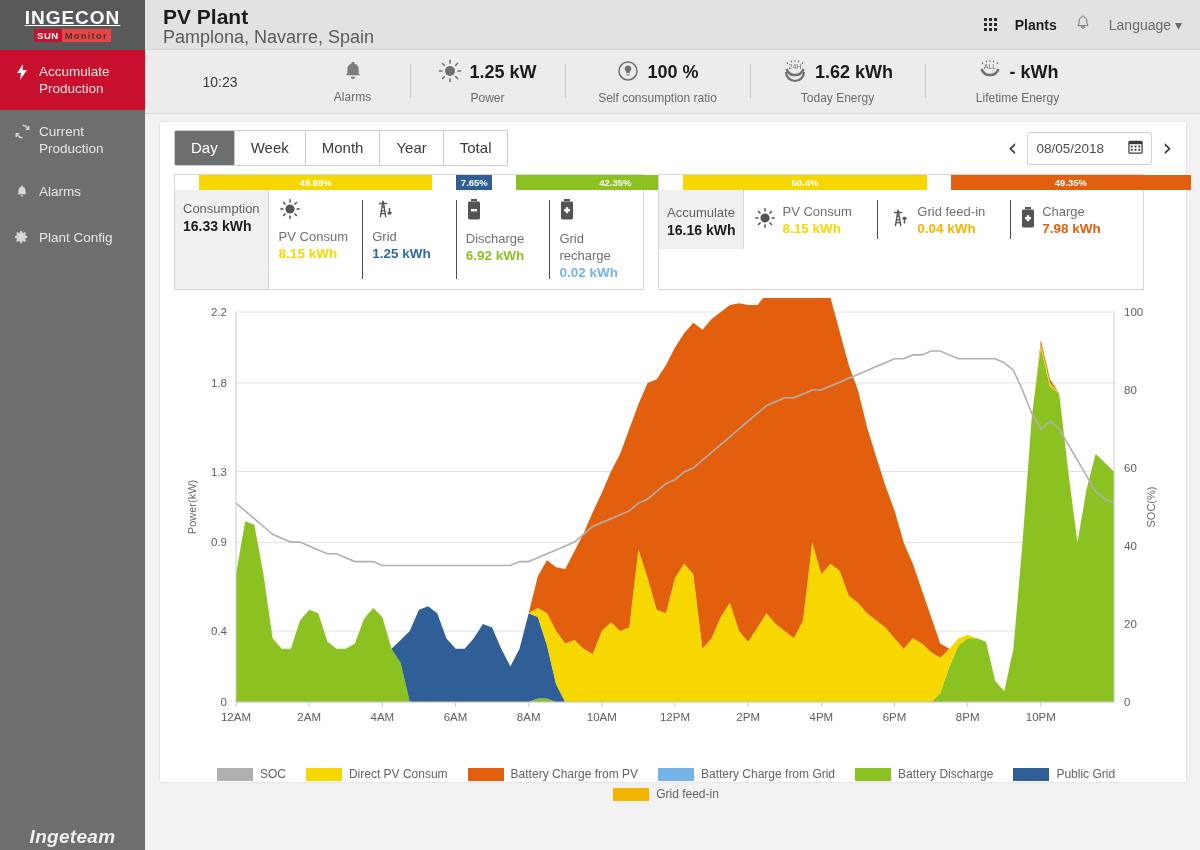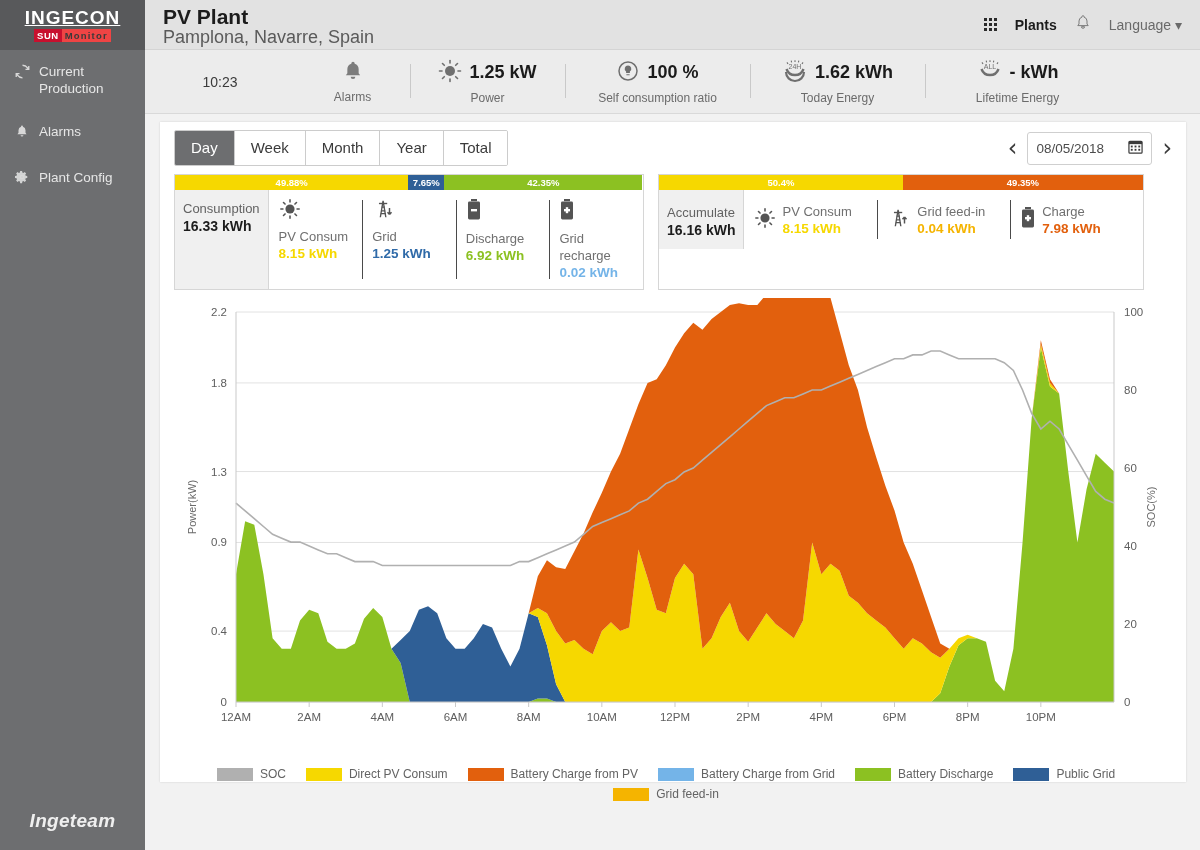--- a/index.html
+++ b/index.html
@@ -41,21 +41,21 @@
     display: flex; align-items: flex-start; gap: 9px;
     padding: 13px 10px 13px 14px; color: #e6e6e6; font-size: 13.5px;
     line-height: 17px; cursor: pointer;
   }
   .side-item.active { background: #c8102e; }
   .side-ico { width: 16px; flex: 0 0 16px; text-align: center; padding-top: 1px;
     fill: #d8d8d8; }
   .side-item.active .side-ico { fill: #ffffff; }
   .side-label { max-width: 100px; }
   #footer-logo {
-    position: absolute; bottom: 18px; left: 0; width: 145px; text-align: center;
+    position: absolute; bottom: 2px; left: 0; width: 145px; text-align: center;
     color: #efefef; font-size: 19px; font-style: italic; font-weight: bold;
     letter-spacing: .3px;
   }
 
   
   #header {
     position: absolute; left: 145px; top: 0; width: 1055px; height: 50px;
     background: #e2e2e2; border-bottom: 1px solid #d4d4d4;
     display: flex; align-items: center; justify-content: space-between;
     padding: 0 18px 0 18px;
@@ -116,20 +116,21 @@
   
   #panels { display: flex; gap: 14px; padding: 0 14px; }
   .panel { border: 1px solid #d6d6d6; background: #fff; }
   #panel-consumption { width: 470px; }
   #panel-generation { width: 486px; }
   .pctbar { display: flex; height: 15px; }
   .pctseg {
     color: #ffffff; font-size: 9.5px; font-weight: bold;
     display: flex; align-items: center; justify-content: center;
     line-height: 15px;
+    margin-left: 24px;
   }
   .panel-body { display: flex; }
   .panel-total {
     background: #f0f0f0; padding: 10px 8px; min-width: 84px;
     border-right: 1px solid #d6d6d6;
   }
   .panel-total .t-label { font-size: 13px; color: #626262; line-height: 17px; }
   .panel-total .t-value { font-size: 14px; color: #1c1c1c; font-weight: bold; line-height: 18px; }
   .panel-items { display: flex; flex: 1; }
   .pitem {
@@ -165,20 +166,28 @@
 
   <div id="sidebar">
     <div id="logo-box">
       <div id="logo-ingecon">INGECON</div>
       <div id="logo-sun-monitor">
         <span class="logo-sun">SUN</span>
           <span class="logo-monitor">Monitor</span>
       </div>
     </div>
 
+    <div class="side-item active">
+      <span class="side-ico">
+        <svg width="14" height="16" viewBox="0 0 14 16">
+            <path d="M8 0 L2 9 H6 L5 16 L12 6 H7.5 Z" fill="#ffffff"></path>
+          </svg>
+      </span>
+      <span class="side-label">Accumulate Production</span>
+    </div>
 
     <div class="side-item">
       <span class="side-ico">
         <svg width="15" height="15" viewBox="0 0 16 16">
             <path d="M8 2a6 6 0 0 1 5.2 3h-2V6.4h4.2V2.2h-1.4v1.6A7.4 7.4 0 0 0 8 .6V2zM8 14a6 6 0 0 1-5.2-3h2V9.6H.6v4.2H2v-1.6A7.4 7.4 0 0 0 8 15.4V14z" fill="#d8d8d8"></path>
           </svg>
       </span>
       <span class="side-label">Current Production</span>
     </div>
 

